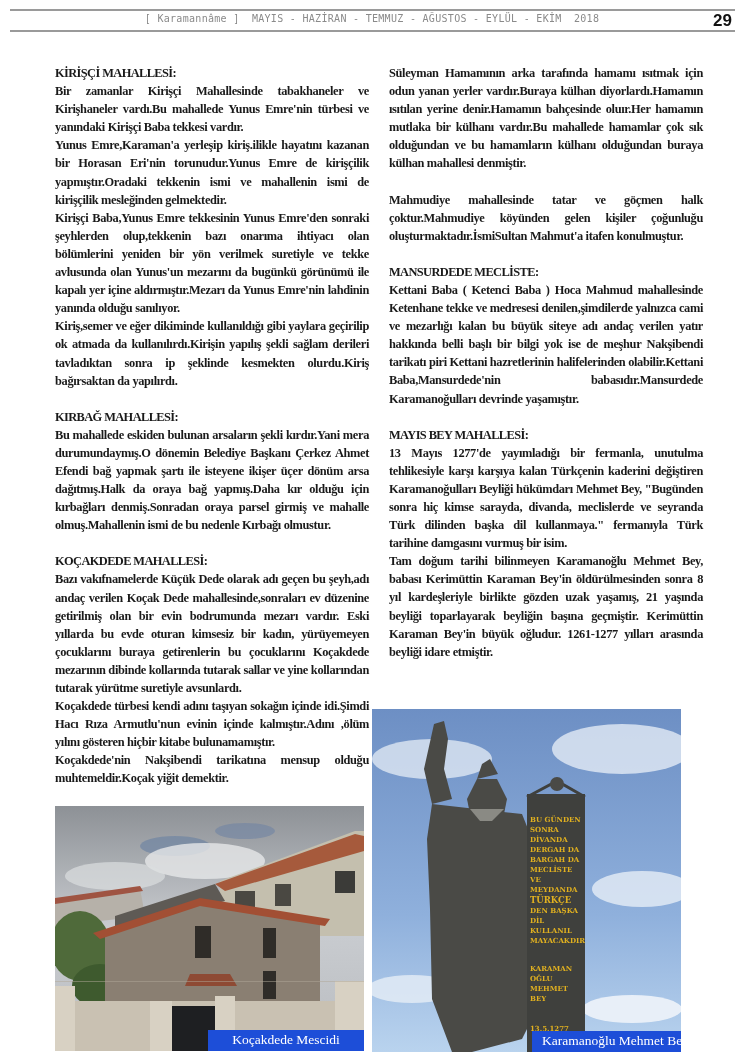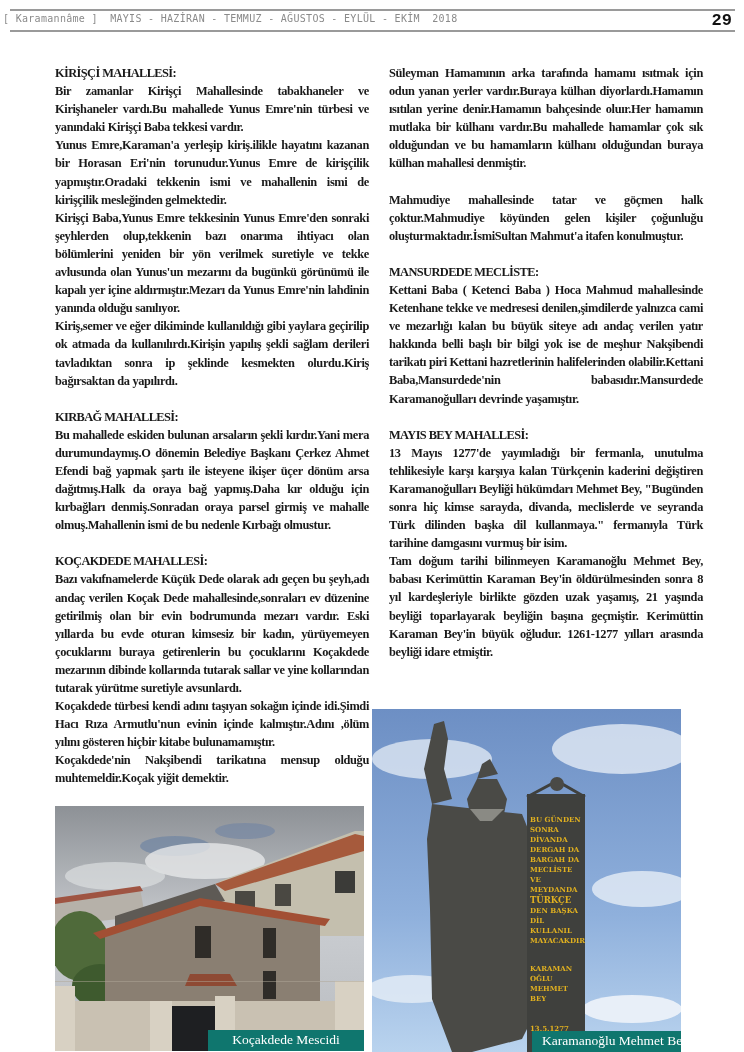--- a/index.html
+++ b/index.html
@@ -3,45 +3,45 @@
 <meta charset="utf-8">
 <style>
   * { box-sizing: border-box; margin: 0; padding: 0; }
   html, body { width: 744px; height: 1052px; background: #ffffff; overflow: hidden; }
   body { position: relative; font-family: "Liberation Serif", "DejaVu Serif", serif; color: #1a1a1a; }
 
   .hdr-line { position: absolute; left: 10px; width: 725px; height: 2px; background: #9a9a9a; }
   .hdr-line.top { top: 9px; }
   .hdr-line.bot { top: 30px; }
   .hdr-text {
-    position: absolute; top: 13px; left: 0; width: 744px; 
+    position: absolute; top: 13px; left: 0; width: 744px; text-align: center;
     font-family: "DejaVu Sans Mono", "Liberation Mono", monospace; font-size: 10px;
     color: #8a8a8a; letter-spacing: 0.3px; white-space: nowrap;
   }
   .hdr-text span { margin: 0 3px; }
   .page-num {
-    position: absolute; top: 11px; right: 12px; font-family: Liberation Mono, monospace;
+    position: absolute; top: 11px; right: 12px; font-family: Liberation Sans, sans-serif;
     font-size: 17px; font-weight: bold; color: #111;
   }
 
   .col { position: absolute; top: 64px; width: 314px; font-size: 12.4px; line-height: 18.1px; text-align: justify; }
   .col.left { left: 55px; }
   .col.right { left: 389px; }
   .section { margin-bottom: 18px; }
   .section h2 {
     font-size: 12.4px; font-weight: bold; letter-spacing: -0.6px; line-height: 18.1px;
     font-family: "Liberation Serif", serif;
   }
   .section p { font-weight: bold; letter-spacing: -0.35px; text-align: justify; }
 
   .photo { position: absolute; overflow: hidden; }
   .photo.left { left: 55px; top: 806px; width: 309px; height: 245px; }
   .photo.right { left: 372px; top: 709px; width: 309px; height: 343px; }
   .caption {
-    position: absolute; right: 0; bottom: 0; background: #0f766e; color: #fff;
+    position: absolute; right: 0; bottom: 0; background: #1d4ed8; color: #fff;
     font-family: "Liberation Serif", serif; font-size: 13.5px; padding: 2px 10px 3px 10px;
     white-space: nowrap;
   }
   .photo.left .caption { width: 156px; text-align: center; }
   .photo.right .caption { width: 149px; text-align: center; }
   svg { display: block; }
 </style>
 </head>
 <body>
 

